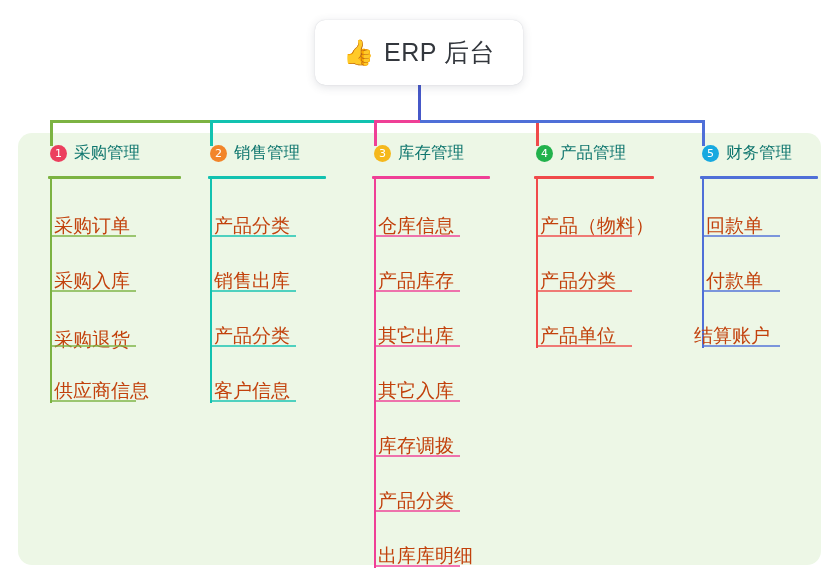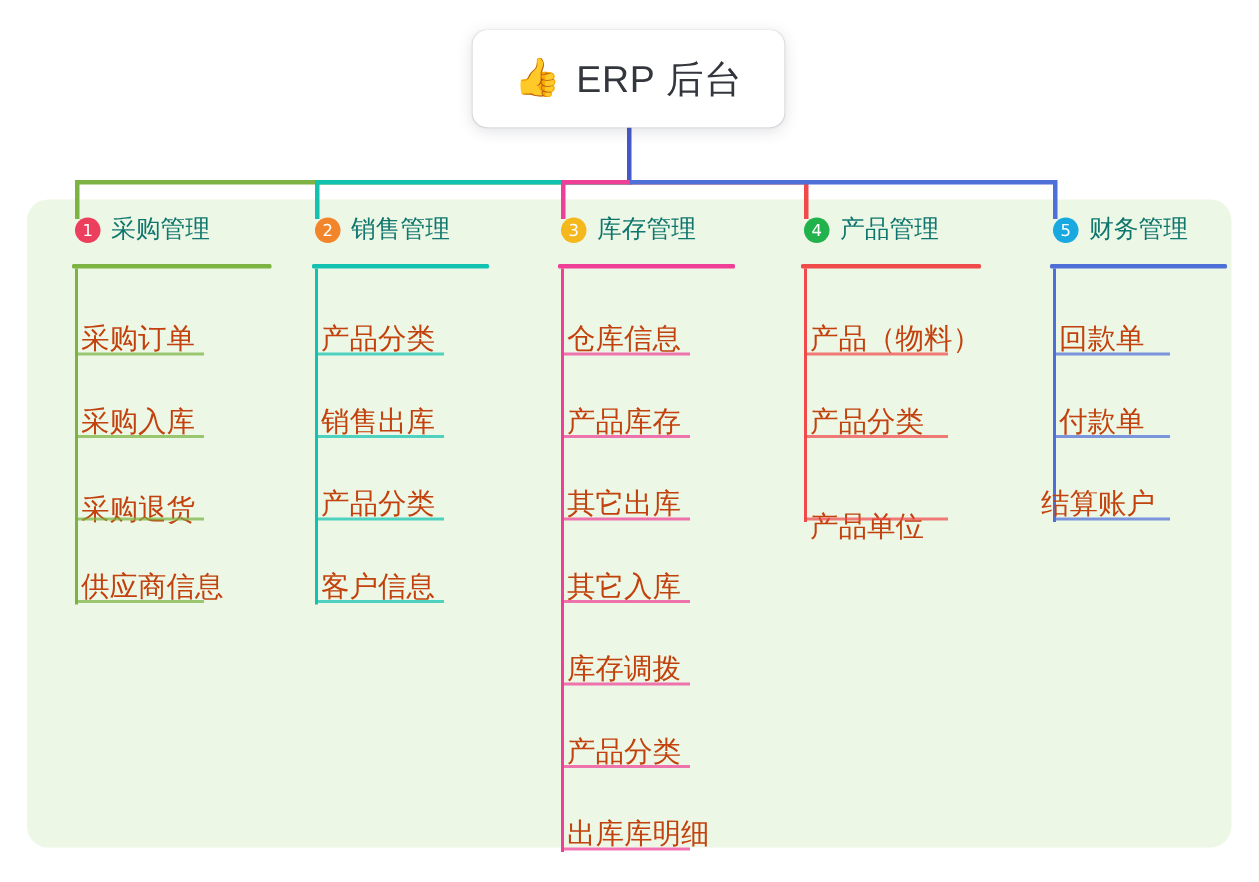--- a/index.html
+++ b/index.html
@@ -139,21 +139,21 @@
         <div class="col-head">
           <span class="badge" style="background: rgb(34, 178, 76);">4</span>
           <span class="col-title">产品管理</span>
         </div>
         <div class="head-rule" style="top: 36px; width: 120px; background: rgb(240, 74, 74);"></div>
         <div class="spine" style="left: 14px; top: 39px; height: 169px; background: rgb(240, 74, 74);"></div>
         <div class="leaf-label" style="left: 18px; top: 73px;">产品（物料）</div>
         <div class="leaf-rule" style="left: 14px; top: 95px; width: 96px; background: rgb(240, 74, 74); opacity: 0.72;"></div>
         <div class="leaf-label" style="left: 18px; top: 128px;">产品分类</div>
         <div class="leaf-rule" style="left: 14px; top: 150px; width: 96px; background: rgb(240, 74, 74); opacity: 0.72;"></div>
-        <div class="leaf-label" style="left: 18px; top: 183px; margin-top: 15px;">产品单位</div>
+        <div class="leaf-label" style="left: 18px; top: 183px;">产品单位</div>
         <div class="leaf-rule" style="left: 14px; top: 205px; width: 96px; background: rgb(240, 74, 74); opacity: 0.72;"></div>
       </div>
       <div class="col" style="left: 688px;">
         <div class="col-head">
           <span class="badge" style="background: rgb(23, 169, 224);">5</span>
           <span class="col-title">财务管理</span>
         </div>
         <div class="head-rule" style="top: 36px; width: 118px; background: rgb(79, 111, 216);"></div>
         <div class="spine" style="left: 14px; top: 39px; height: 169px; background: rgb(79, 111, 216);"></div>
         <div class="leaf-label" style="left: 18px; top: 73px;">回款单</div>

